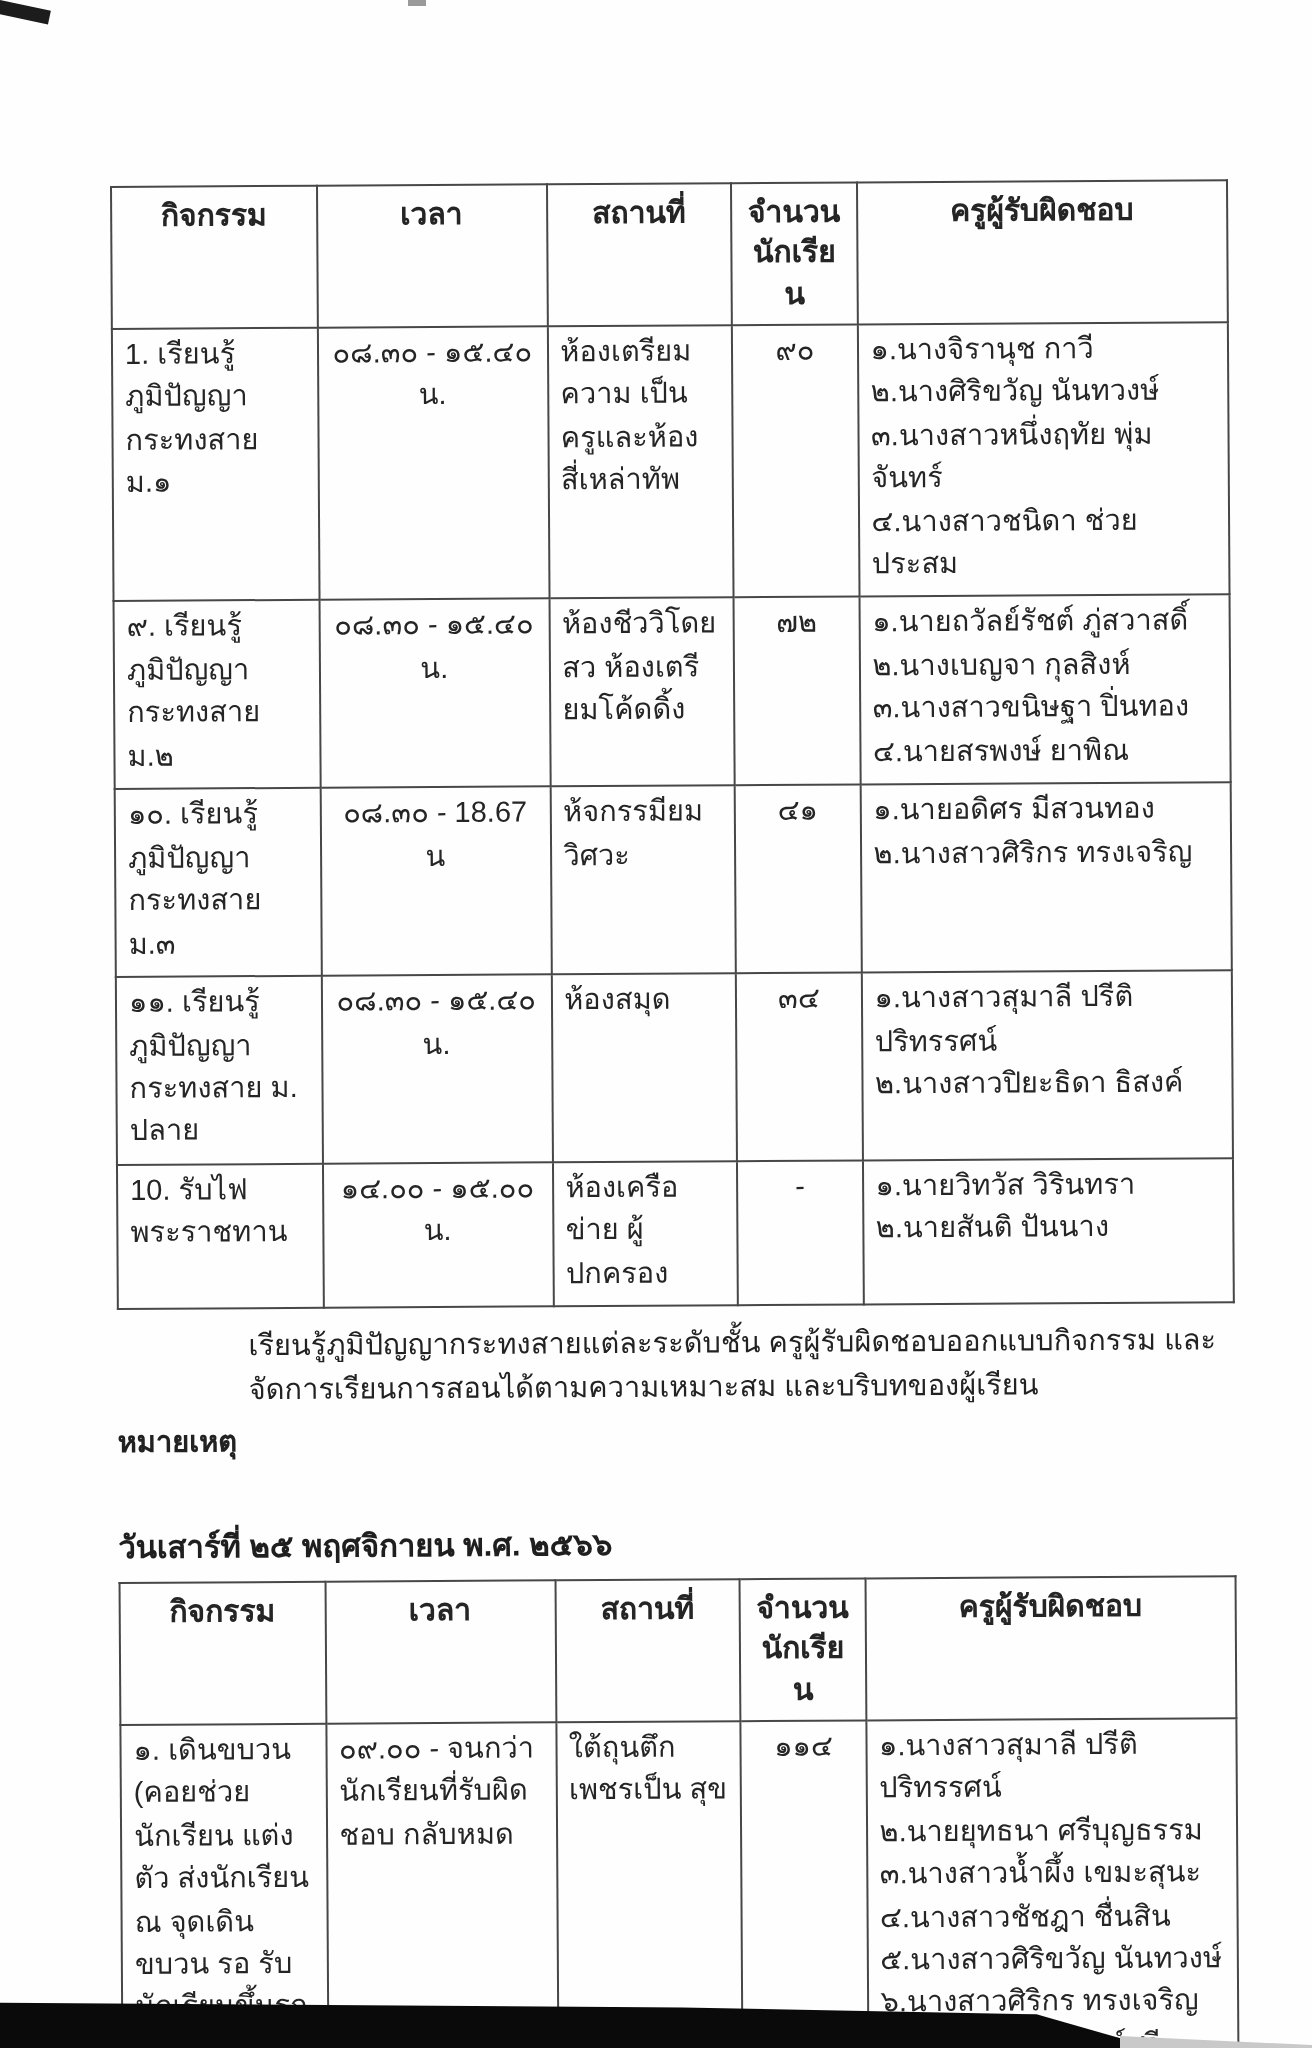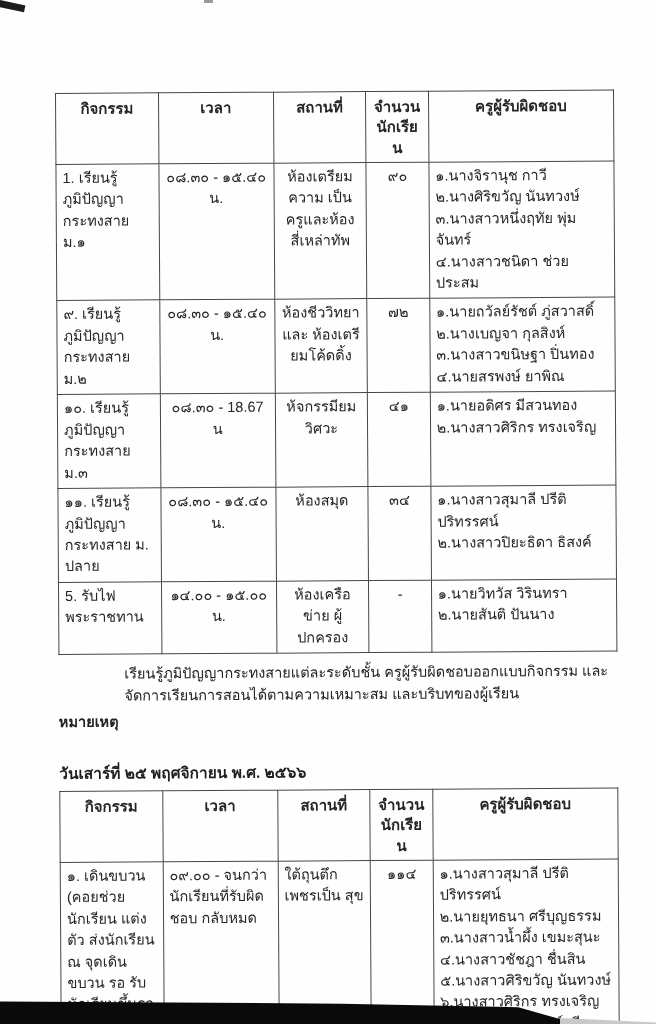--- a/index.html
+++ b/index.html
@@ -50,21 +50,21 @@
     line-height:1.48;
     overflow-wrap:anywhere;
     word-break:normal;
   }
   table.sched th {
     font-weight:bold; text-align:center; font-size:15px;
     padding-top:5px; line-height:1.35;
   }
   td.td-activity { text-align:left; }
   td.td-time     { text-align:center; }
-  td.td-place    { text-align:center; }
+  td.td-place    { text-align:left; }
   td.td-students { text-align:center; }
   td.td-teachers { text-align:left; }
   #table2 td.td-place { text-align:left; }
   #table2 td.td-time  { text-align:left; }
   td.td-teachers ul { list-style:none; margin:0; padding:0; }
 
   .note {
     margin-top:9px;
     font-size:14.5px; line-height:1.5;
     display:flex; gap:6px; width:552px;
@@ -115,21 +115,21 @@
                 <li>๑.นางจิรานุช กาวี</li>
                 <li>๒.นางศิริขวัญ นันทวงษ์</li>
                 <li>๓.นางสาวหนึ่งฤทัย พุ่มจันทร์</li>
                 <li>๔.นางสาวชนิดา ช่วยประสม</li>
               </ul>
             </td>
           </tr>
           <tr style="height: 84px;">
             <td class="td-activity">๙. เรียนรู้ภูมิปัญญา กระทงสาย ม.๒</td>
             <td class="td-time">๐๘.๓๐ - ๑๕.๔๐ น.</td>
-            <td class="td-place">ห้องชีววิทยาและ ห้องเตรียมโค้ดดิ้ง</td>
+            <td class="td-place">ห้องชีววิโดยสว ห้องเตรียมโค้ดดิ้ง</td>
             <td class="td-students">๗๒</td>
             <td class="td-teachers">
               <ul>
                 <li>๑.นายถวัลย์รัชต์ ภู่สวาสดิ์</li>
                 <li>๒.นางเบญจา กุลสิงห์</li>
                 <li>๓.นางสาวขนิษฐา ปิ่นทอง</li>
                 <li>๔.นายสรพงษ์ ยาพิณ</li>
               </ul>
             </td>
           </tr>
@@ -151,21 +151,21 @@
             <td class="td-place">ห้องสมุด</td>
             <td class="td-students">๓๔</td>
             <td class="td-teachers">
               <ul>
                 <li>๑.นางสาวสุมาลี ปรีติปริทรรศน์</li>
                 <li>๒.นางสาวปิยะธิดา ธิสงค์</li>
               </ul>
             </td>
           </tr>
           <tr style="height: 50px;">
-            <td class="td-activity">5. รับไฟ พระราชทาน</td>
+            <td class="td-activity">10. รับไฟ พระราชทาน</td>
             <td class="td-time">๑๔.๐๐ - ๑๕.๐๐ น.</td>
             <td class="td-place">ห้องเครือข่าย ผู้ปกครอง</td>
             <td class="td-students">-</td>
             <td class="td-teachers">
               <ul>
                 <li>๑.นายวิทวัส วิรินทรา</li>
                 <li>๒.นายสันติ ปันนาง</li>
               </ul>
             </td>
           </tr>

